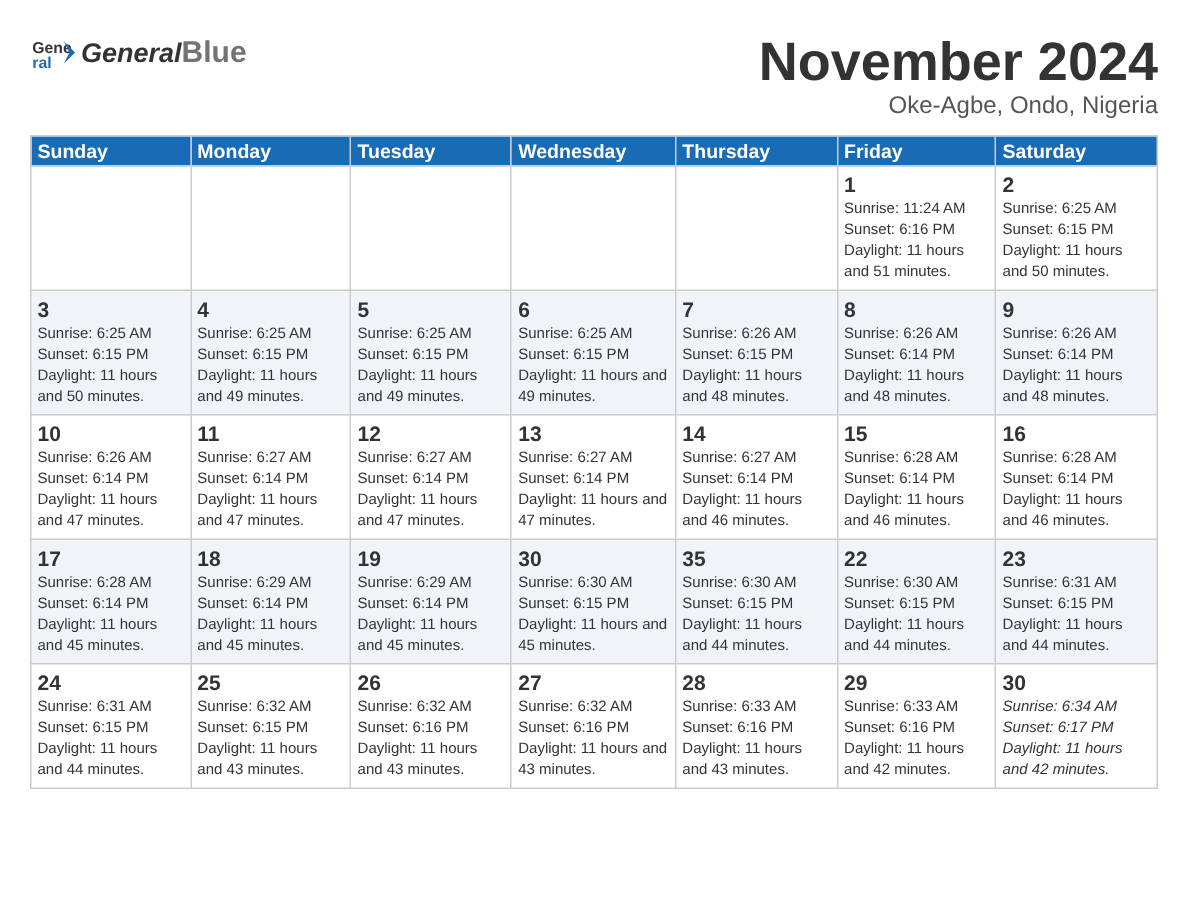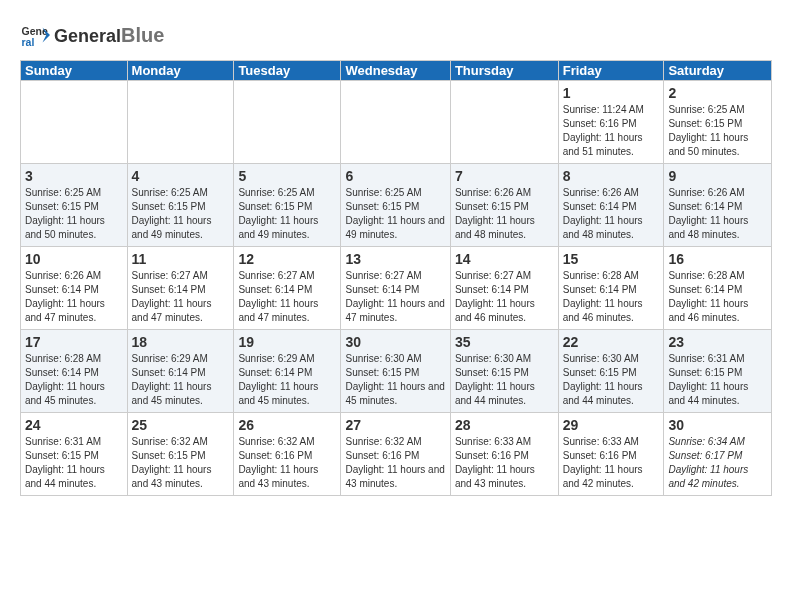--- a/index.html
+++ b/index.html
@@ -18,20 +18,21 @@
     }
     .logo {
       display: flex;
       align-items: center;
       gap: 4px;
     }
     .logo-text-general {
       font-size: 18px;
       font-weight: bold;
       color: #333;
+      font-style: italic;
     }
     .logo-text-blue {
       font-size: 20px;
       font-weight: bold;
       color: #737373;
     }
     .logo-icon {
       width: 30px;
       height: 30px;
     }
@@ -100,20 +101,24 @@
       <text x="2" y="34" font-size="14" font-weight="bold" fill="#1a6bb5" font-family="Arial">ral</text>
       <polygon points="30,10 40,20 30,30 35,20" fill="#1a6bb5"></polygon>
     </svg>
     <div>
       <div style="display:flex; align-items:baseline; gap:0">
         <span class="logo-text-general">General</span>
         <span class="logo-text-blue">Blue</span>
       </div>
     </div>
   </div>
+  <div class="title-area">
+    <div class="month-title">November 2024</div>
+    <div class="location-title">Oke-Agbe, Ondo, Nigeria</div>
+  </div>
 </div>
 
 <table>
   <thead>
     <tr>
       <th>Sunday</th>
       <th>Monday</th>
       <th>Tuesday</th>
       <th>Wednesday</th>
       <th>Thursday</th>

